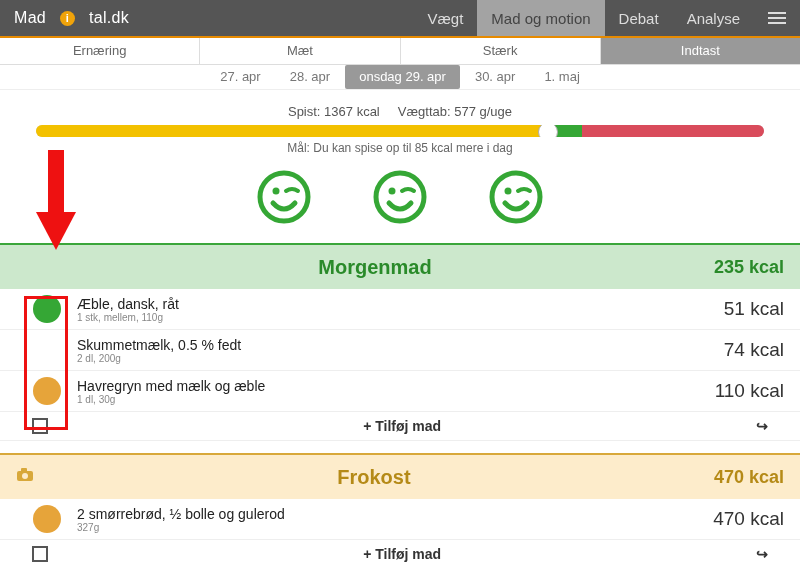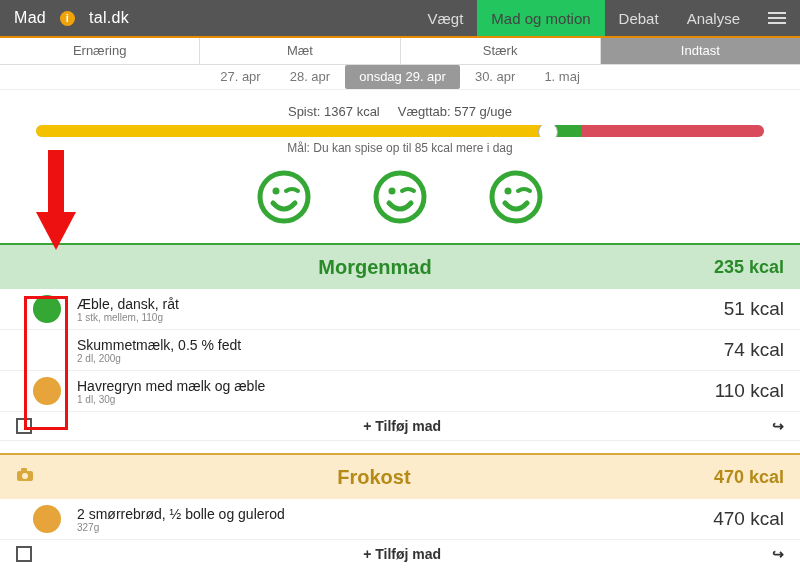--- a/index.html
+++ b/index.html
@@ -2,21 +2,21 @@
 <html><head>
 <meta charset="utf-8">
 <style>
   html,body{margin:0;padding:0;font-family:"Segoe UI",Arial,sans-serif;background:#fff;color:#333}
   body{width:800px;height:584px;overflow:hidden;position:relative}
   .topnav{background:#555;display:flex;align-items:center;height:36px;color:#fff;font-size:15px}
   .brand{padding:0 14px;display:flex;align-items:center;gap:14px;font-size:16px;letter-spacing:0.3px}
   .brand span.o{display:inline-block;width:15px;height:15px;border-radius:50%;background:#f0a30a;color:#fff;font-weight:bold;font-size:11px;line-height:15px;text-align:center}
   .topnav .spacer{flex:1}
   .topnav a{padding:0 14px;height:36px;display:flex;align-items:center;color:#ddd;text-decoration:none;font-size:15px}
-  .topnav a.active{background:#22c55e;color:#444;position:relative}
+  .topnav a.active{background:#a3a3a3;color:#444;position:relative}
   .orange-line{height:2px;background:#e68a00}
   .subtabs{display:flex;border-bottom:1px solid #ddd;height:26px;font-size:13px;color:#666}
   .subtabs div{flex:1;text-align:center;line-height:26px;border-right:1px solid #ddd}
   .subtabs div:last-child{border-right:none}
   .subtabs .current{background:#999;color:#fff}
   .daterow{display:flex;justify-content:center;gap:1px;font-size:13px;color:#777;height:24px;align-items:center;border-bottom:1px solid #eee}
   .daterow span{padding:0 14px;line-height:24px}
   .daterow .selday{background:#999;color:#fff;border-radius:2px}
   .summary{text-align:center;font-size:13px;color:#555;margin-top:14px}
   .bar{position:relative;margin:6px 36px 4px;height:12px;border-radius:6px;overflow:hidden;background:#d0d0d0}
@@ -30,21 +30,21 @@
   .meal-yellow{background:#fdeccb;color:#b58a17;border-top:2px solid #d8a83a;margin-top:12px}
   .mealhdr .name{flex:1;text-align:center;font-size:20px}
   .mealhdr .kcal{font-size:18px}
   .mealhdr .cam{color:#d8a83a;font-size:16px}
   .foodrow{display:flex;align-items:center;padding:6px 16px 6px 33px;border-bottom:1px solid #eee}
   .dot{width:28px;height:28px;border-radius:50%;margin-right:16px;flex:0 0 28px}
   .foodinfo{flex:1}
   .foodinfo .nm{font-size:14px;color:#222}
   .foodinfo .amt{font-size:10px;color:#888}
   .foodrow .kc{font-weight:normal;font-size:19px}
-  .addrow{display:flex;align-items:flex-end;padding:6px 16px;border-bottom:1px solid #eee;font-size:14px;color:#333}
+  .addrow{display:flex;align-items:flex-end;padding:6px 32px;border-bottom:1px solid #eee;font-size:14px;color:#333}
   .addrow .mid{flex:1;text-align:center;font-weight:bold}
   .addrow .sq{width:12px;height:12px;border:2px solid #555;display:inline-block}
   .redbox{position:absolute;border:3px solid #e11;left:24px;top:296px;width:38px;height:128px;pointer-events:none}
   .burger{display:flex;flex-direction:column;gap:3px;padding:0 14px}
   .burger span{display:block;width:18px;height:2px;background:#ddd}
 </style>
 </head>
 <body>
 
 <div class="topnav">

